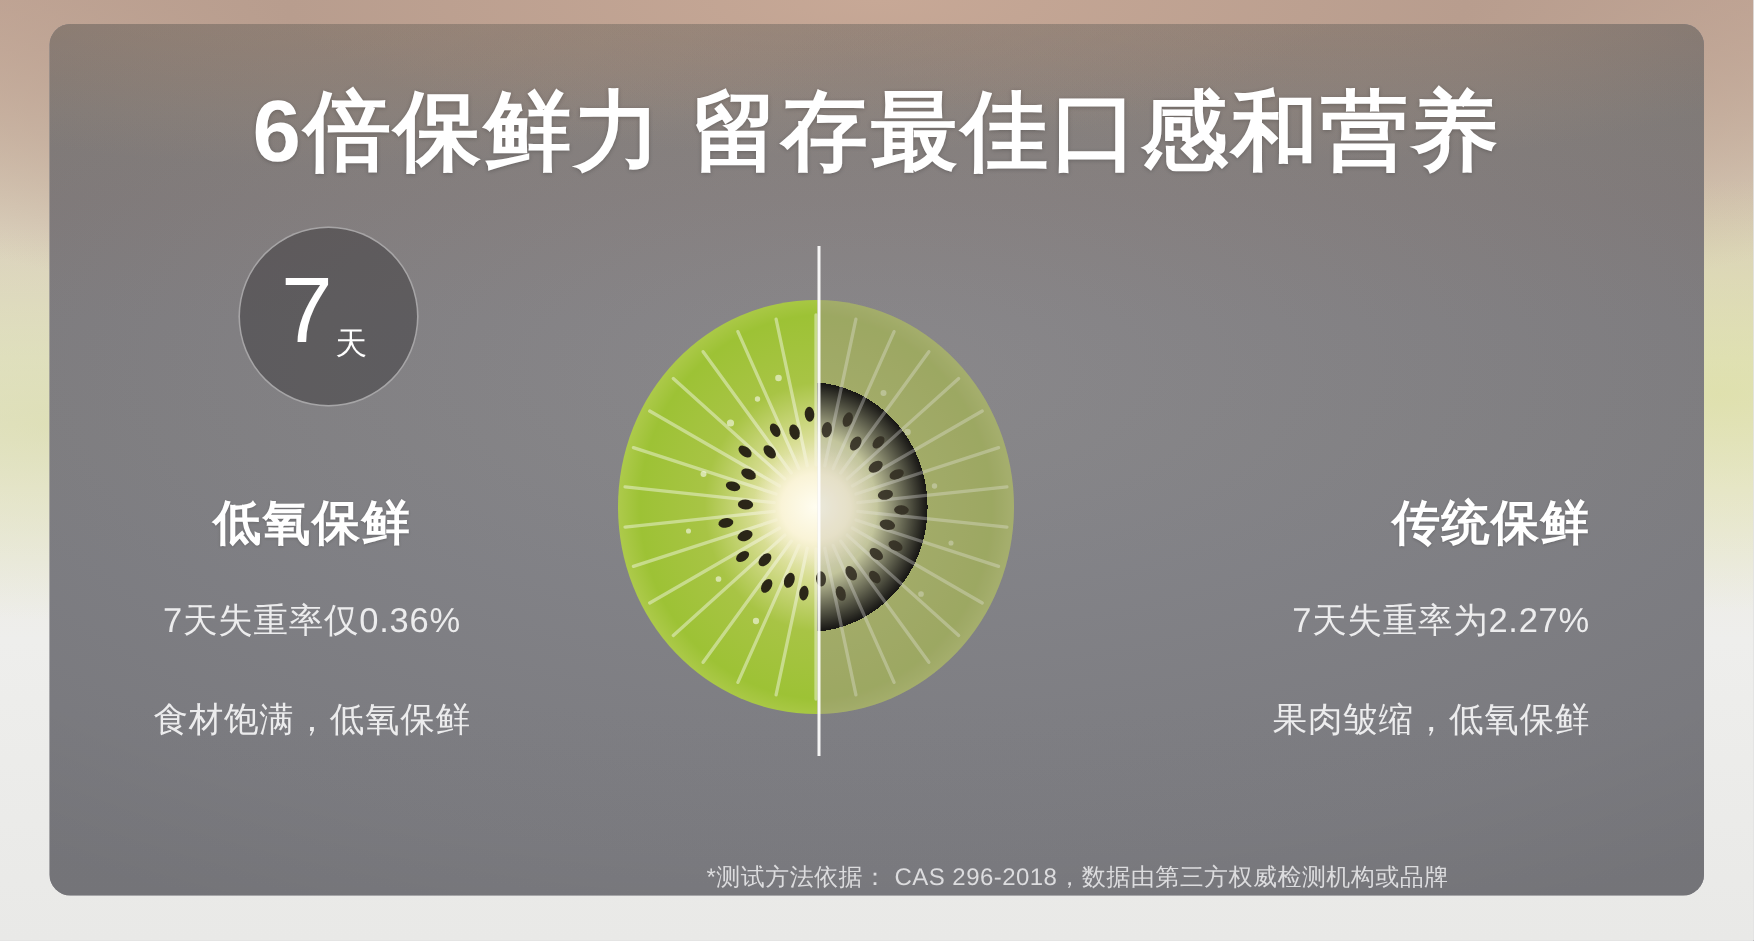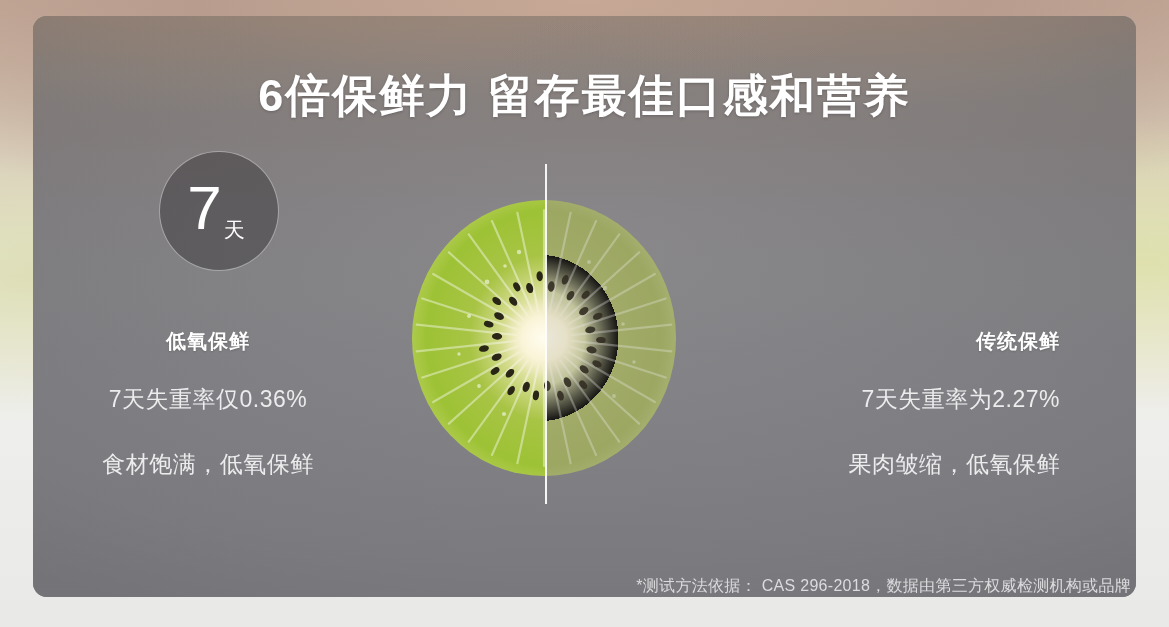--- a/index.html
+++ b/index.html
@@ -78,24 +78,24 @@
     position: absolute;
     inset: 0;
     background: radial-gradient(82% 70% at 50% 40%, rgba(255,255,255,0.05) 0%, rgba(0,0,0,0.06) 80%, rgba(0,0,0,0.10) 100%);
     pointer-events: none;
   }
 
   
   .title {
     position: absolute;
     left: 0; right: 0;
-    top: 71px;
+    top: 56px;
     text-align: center;
     color: #ffffff;
-    font-size: 45px;
+    font-size: 58px;
     font-weight: 700;
     letter-spacing: 2px;
     line-height: 1.1;
     text-shadow: 0 1px 3px rgba(0,0,0,0.22);
     white-space: nowrap;
   }
 
   
   .badge {
     position: absolute;
@@ -155,21 +155,21 @@
   .col {
     position: absolute;
     top: 329px;
     width: 330px;
     color: #f2f2f2;
   }
   .col-left  { left: 43px;  text-align: center; }
   .col-right { left: 730px; text-align: right; }
 
   .col-head {
-    font-size: 20px;
+    font-size: 32px;
     font-weight: 700;
     color: #ffffff;
     letter-spacing: 1px;
     line-height: 1.2;
     margin: 0 0 14px 0;
     text-shadow: 0 1px 2px rgba(0,0,0,0.18);
   }
   .col-line {
     font-size: 23px;
     font-weight: 400;
@@ -179,21 +179,20 @@
     white-space: nowrap;
     margin-top: 28px;
   }
 
   
   .footnote {
     position: absolute;
     right: 38px;
     bottom: 26px;
     width: 660px;
-    text-align: right;
     color: #dcdcde;
     font-size: 16px;
     line-height: 1.85;
     letter-spacing: 0.3px;
   }
   .footnote div { white-space: nowrap; }
 </style>
 </head>
 <body>
 

